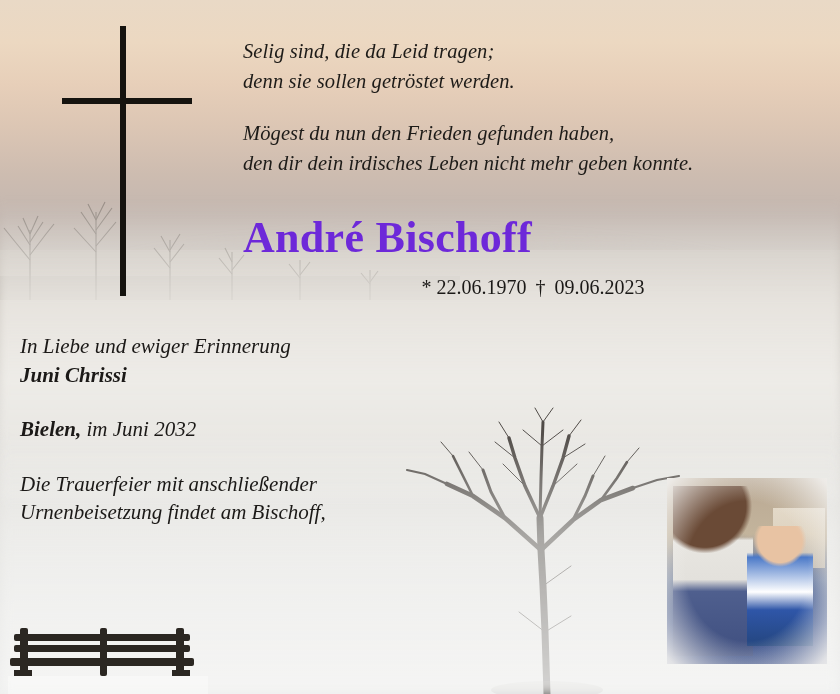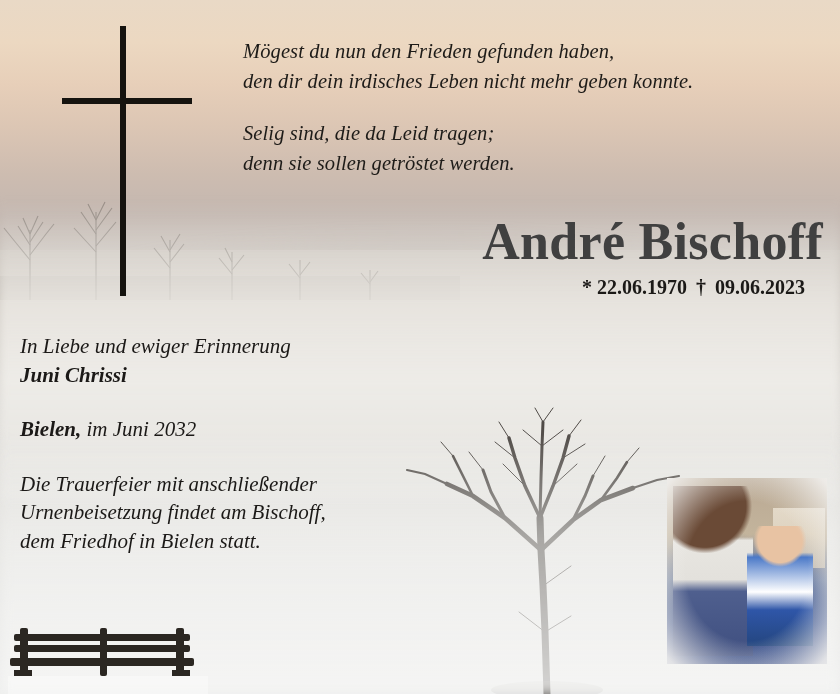--- a/index.html
+++ b/index.html
@@ -166,34 +166,34 @@
     color: #1d1b18;
     letter-spacing: .1px;
   }
   .verse .para { margin-bottom: 22px; }
   .verse .para:last-child { margin-bottom: 0; }
   .name {
     position: absolute;
     left: 243px;
     top: 212px;
     width: 580px;
-    text-align: right;
-    font-size: 52px;
+    text-align: left;
+    font-size: 44px;
     font-weight: bold;
-    color: #404040;
+    color: #6d28d9;
     letter-spacing: .3px;
   }
   .dates {
     position: absolute;
-    left: 225px;
+    left: 243px;
     top: 276px;
     width: 580px;
-    text-align: right;
+    text-align: center;
     font-size: 20px;
-    font-weight: bold;
+    font-weight: normal;
     color: #1b1917;
   }
   .dates .dagger { padding: 0 4px; }
   .block-lower {
     position: absolute;
     left: 20px;
     top: 332px;
     width: 470px;
     font-size: 21px;
     line-height: 28.5px;
@@ -300,26 +300,26 @@
 
   <div class="cross">
     <svg width="130" height="270" viewBox="0 0 130 270">
       <rect x="58" y="0" width="6" height="270" fill="#15130f"></rect>
       <rect x="0" y="72" width="130" height="6" fill="#15130f"></rect>
     </svg>
   </div>
 
   <div class="verse">
     <div class="para">
+      <div>Selig sind, die da Leid tragen;</div>
+      <div>denn sie sollen getröstet werden.</div>
+    </div>
+    <div class="para">
       <div>Mögest du nun den Frieden gefunden haben,</div>
       <div>den dir dein irdisches Leben nicht mehr geben konnte.</div>
-    </div>
-    <div class="para">
-      <div>Selig sind, die da Leid tragen;</div>
-      <div>denn sie sollen getröstet werden.</div>
     </div>
   </div>
 
   <div class="name">André Bischoff</div>
 
   <div class="dates">
     <span>*</span>
     <span>22.06.1970</span>
     <span class="dagger">†</span>
     <span>09.06.2023</span>
@@ -331,17 +331,16 @@
       <div class="b">Juni Chrissi</div>
     </div>
     <div class="grp">
       <div>
         <span class="b">Bielen,</span><span> im Juni 2032</span>
       </div>
     </div>
     <div class="grp">
       <div>Die Trauerfeier mit anschließender</div>
       <div>Urnenbeisetzung findet am Bischoff,</div>
-      <div>dem Friedhof in Bielen statt.</div>
     </div>
   </div>
 
 </div>
 
 </body></html>

